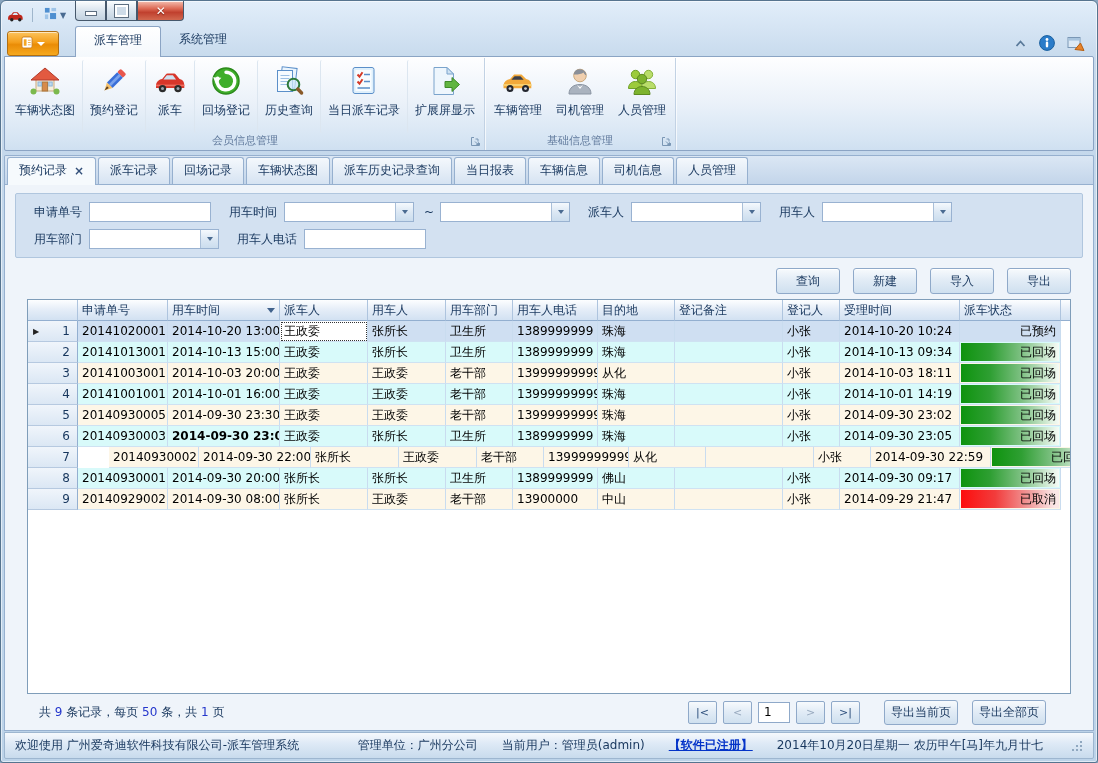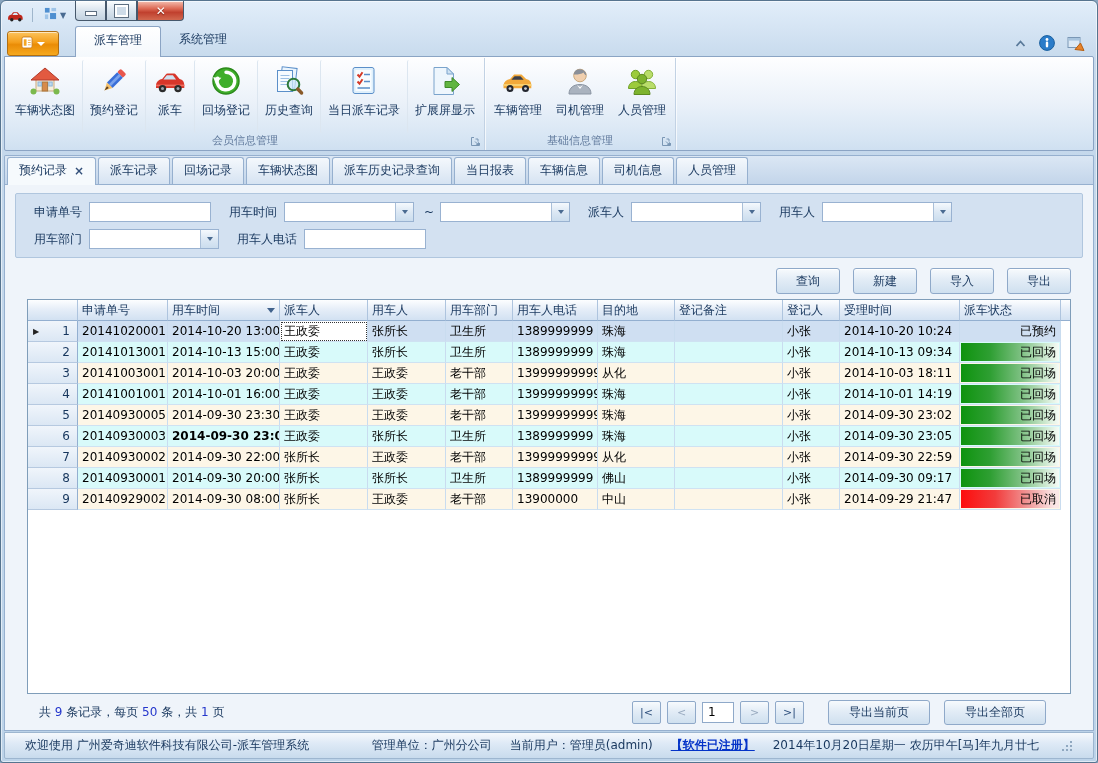--- a/index.html
+++ b/index.html
@@ -97,26 +97,26 @@
   .gbody-fill{flex:1;background:#fff;}
 
   
   .pagerbar{height:36px;display:flex;align-items:center;margin:0 22px;padding:0 25px 0 12px;color:#17365d;flex:none;}
   .pagerbar .num{color:#2436cc;}
   .pager-right{margin-left:auto;display:flex;align-items:center;gap:6px;}
   .pbtn{width:27px;height:21px;border:1px solid #8fa9c9;border-radius:2px;display:flex;align-items:center;justify-content:center;
         background:linear-gradient(#f7fafd,#e2ecf6 45%,#cfe0ef);color:#2d4f7c;font-size:11px;}
   .pbtn.dis{color:#98aabf;}
   .pinput{width:32px;height:21px;border:1px solid #8fa9c9;box-sizing:border-box;font:inherit;padding:0 0 0 5px;}
-  .xbtn{height:23px;padding:0 20px;border:1px solid #8fa9c9;border-radius:3px;display:flex;align-items:center;justify-content:center;
+  .xbtn{height:23px;padding:0 6px;border:1px solid #8fa9c9;border-radius:3px;display:flex;align-items:center;justify-content:center;
         background:linear-gradient(#f7fafd,#e2ecf6 45%,#cfe0ef);color:#17365d;margin-left:8px;}
 
   
   .statusbar{height:25px;margin:1px 3px 3px;background:linear-gradient(#f5f9fd,#dfeaf6 40%,#c8dbed);
-             border:1px solid #9db6d0;border-radius:0 0 2px 2px;display:flex;align-items:center;padding:0 20px;gap:18px;color:#17365d;white-space:nowrap;}
+             border:1px solid #9db6d0;border-radius:0 0 2px 2px;display:flex;align-items:center;padding:0 10px;gap:24px;color:#17365d;white-space:nowrap;}
   .welcome{margin-right:auto;}
   .reglink{color:#0433c8;text-decoration:underline;font-weight:bold;}
   .grip{margin-left:4px;line-height:0;}
 </style>
 </head>
 <body>
 
 <div class="window">
 
   <div class="titlebar">
@@ -539,21 +539,21 @@
               <div class="gc c-cyan" style="width: 108px;"></div>
               <div class="gc c-cyan" style="width: 57px;">小张</div>
               <div class="gc c-cyan" style="width: 120px;">2014-09-30 23:05</div>
               <div class="gc st c-cyan returned" style="width: 101px;">
                 <span class="bar"></span>
                 <span class="stlabel">已回场</span>
               </div>
             </div>
             <div class="grow">
               <div class="gc ind" style="width: 50px;">7</div>
-              <div class="gc c-cream" style="width: 90px;">20140930002</div>
+              <div class="gc c-cream" style="width: 90px; margin-left: 31px;">20140930002</div>
               <div class="gc c-cream" style="width: 112px;">2014-09-30 22:00</div>
               <div class="gc c-cream" style="width: 88px;">张所长</div>
               <div class="gc c-cream" style="width: 78px;">王政委</div>
               <div class="gc c-cream" style="width: 67px;">老干部</div>
               <div class="gc c-cream" style="width: 85px;">13999999999</div>
               <div class="gc c-cream" style="width: 77px;">从化</div>
               <div class="gc c-cream" style="width: 108px;"></div>
               <div class="gc c-cream" style="width: 57px;">小张</div>
               <div class="gc c-cream" style="width: 120px;">2014-09-30 22:59</div>
               <div class="gc st c-cream returned" style="width: 101px;">

